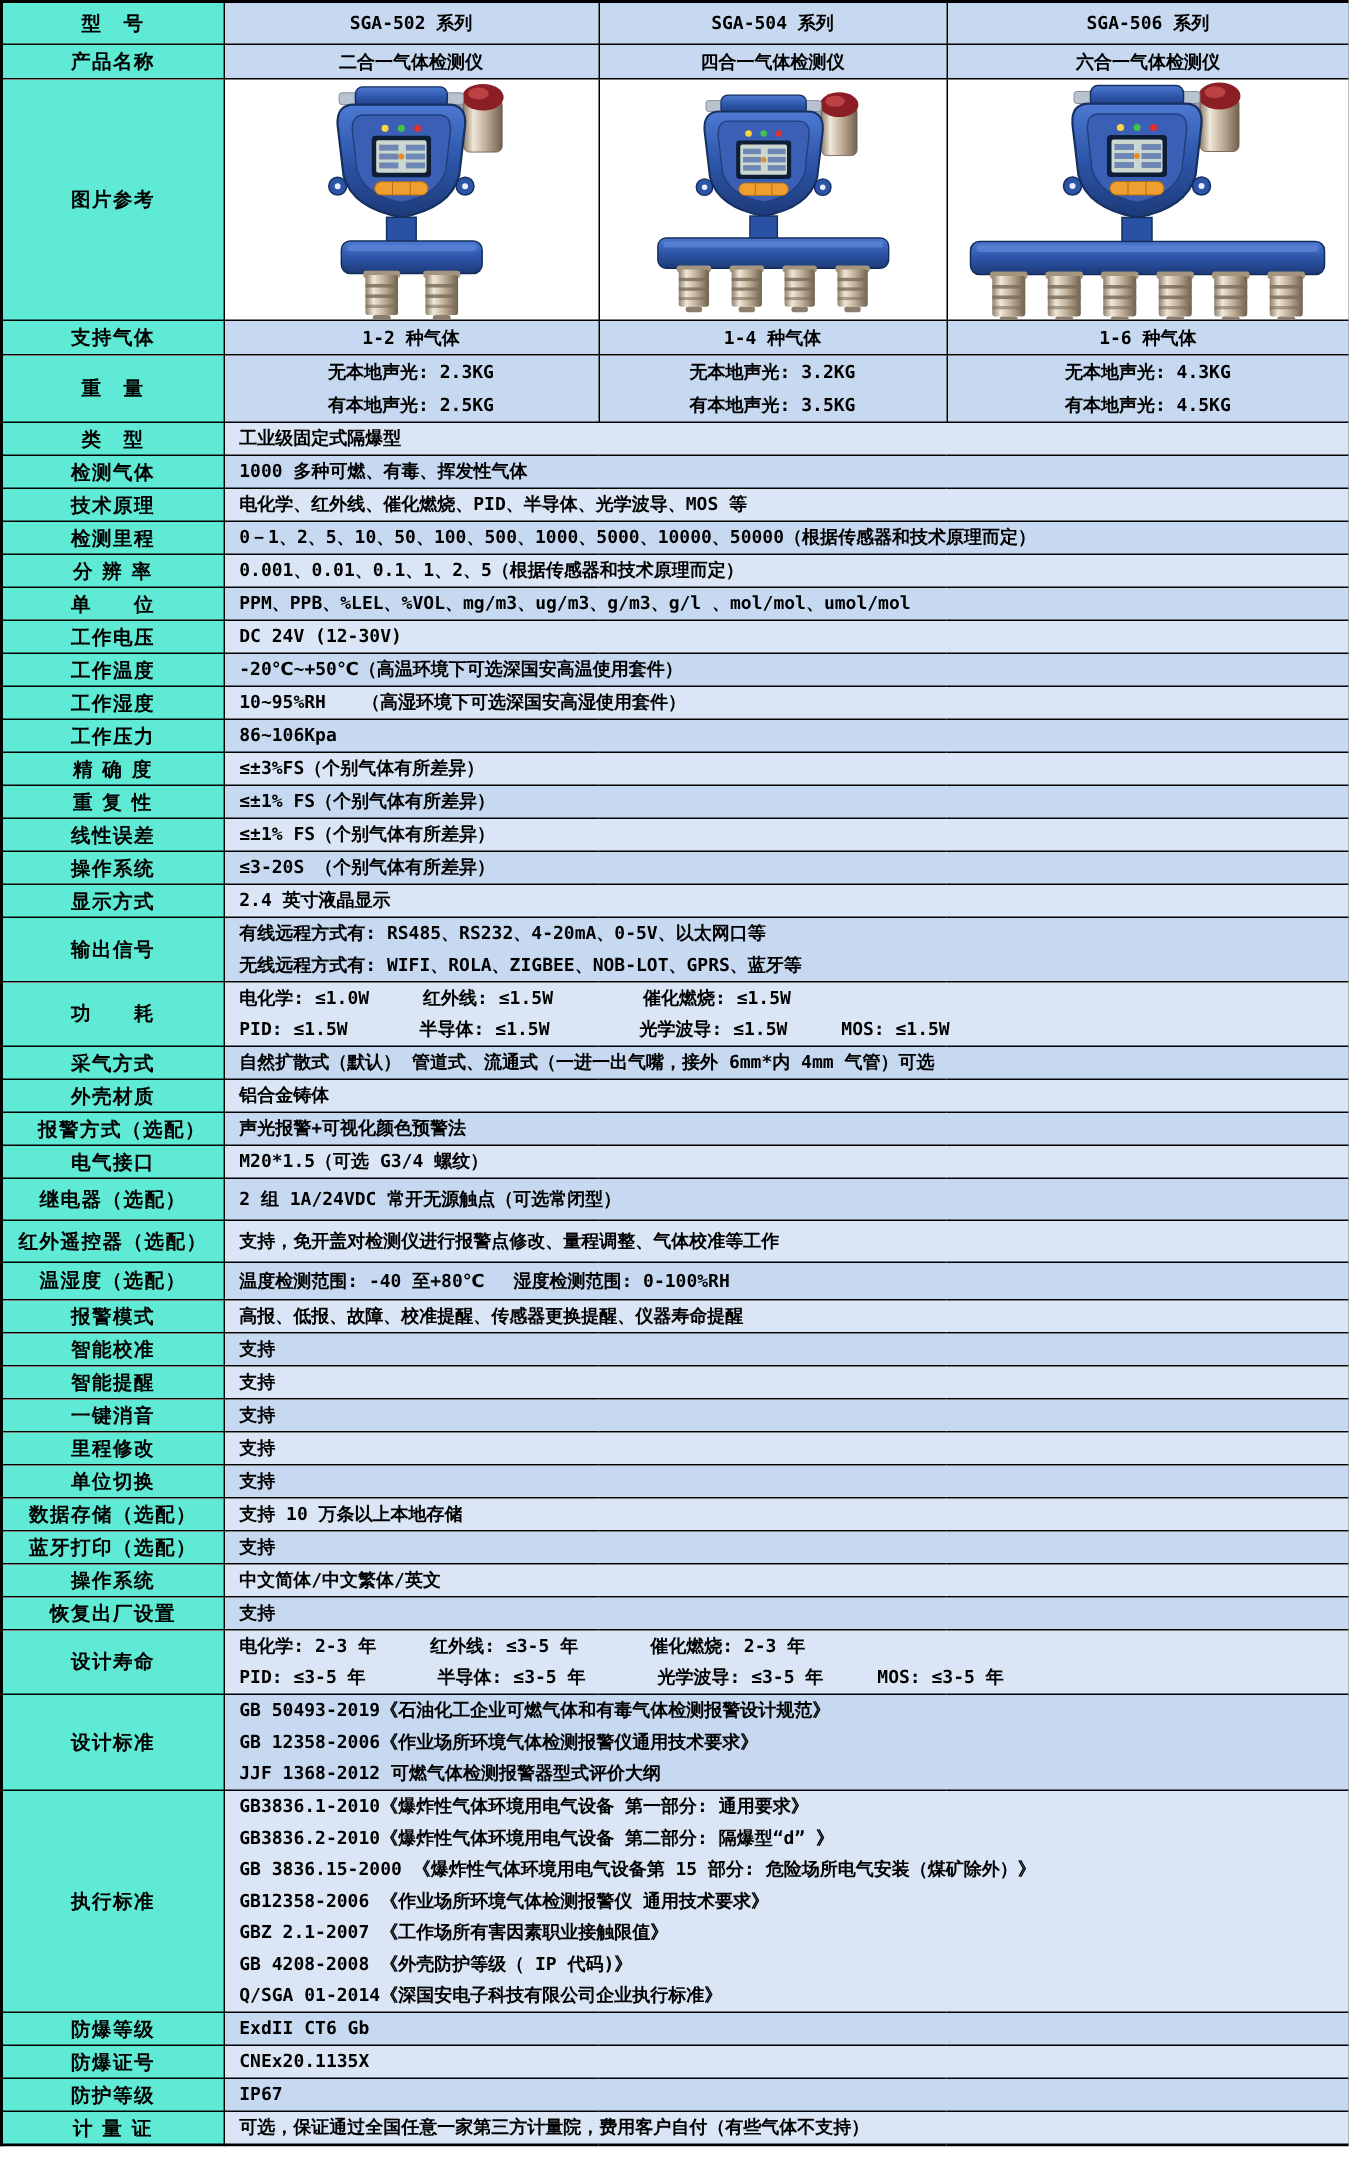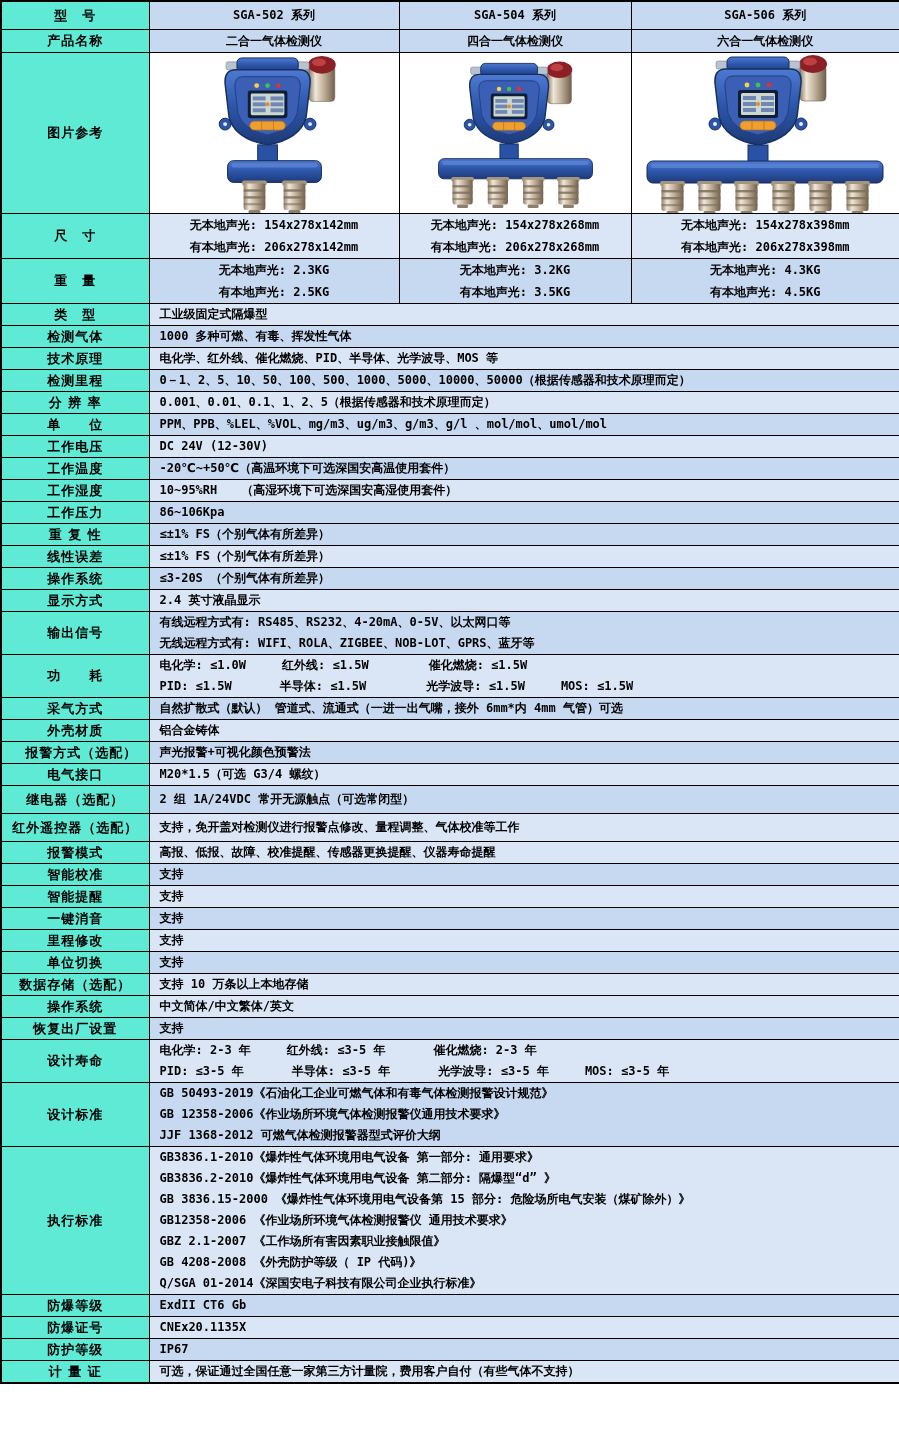--- a/index.html
+++ b/index.html
@@ -266,34 +266,25 @@
                 <rect x="205" y="132" width="25" height="5" rx="2" fill="#a4957f"></rect>
       <rect x="206.5" y="135" width="22" height="27" rx="2" fill="url(#met2)"></rect>
       <rect x="206.5" y="141" width="22" height="2.4" fill="#7d6e5c" opacity=".85"></rect>
       <rect x="206.5" y="148" width="22" height="2.4" fill="#7d6e5c" opacity=".85"></rect>
       <rect x="206.5" y="155" width="22" height="2.2" fill="#7d6e5c" opacity=".6"></rect>
       <rect x="211.5" y="162" width="12" height="4" rx="1.5" fill="#8d7f6e"></rect>
   </svg>
             </div>
           </td>
         </tr>
-        <tr class="b">
-          <td class="label" style="height: 44px;">尺　寸</td>
-          <td class="val c" style="height: 44px;">
-            <div class="ln2">无本地声光: 154x278x142mm</div>
-            <div class="ln2">有本地声光: 206x278x142mm</div>
-          </td>
-          <td class="val c" style="height: 44px;">
-            <div class="ln2">无本地声光: 154x278x268mm</div>
-            <div class="ln2">有本地声光: 206x278x268mm</div>
-          </td>
-          <td class="val c" style="height: 44px;">
-            <div class="ln2">无本地声光: 154x278x398mm</div>
-            <div class="ln2">有本地声光: 206x278x398mm</div>
-          </td>
+        <tr class="a">
+          <td class="label" style="height: 22px;">支持气体</td>
+          <td class="val c" style="height: 22px;">1-2 种气体</td>
+          <td class="val c" style="height: 22px;">1-4 种气体</td>
+          <td class="val c" style="height: 22px;">1-6 种气体</td>
         </tr>
         <tr class="a">
           <td class="label" style="height: 44px;">重　量</td>
           <td class="val c" style="height: 44px;">
             <div class="ln2">无本地声光: 2.3KG</div>
             <div class="ln2">有本地声光: 2.5KG</div>
           </td>
           <td class="val c" style="height: 44px;">
             <div class="ln2">无本地声光: 3.2KG</div>
             <div class="ln2">有本地声光: 3.5KG</div>
@@ -356,20 +347,26 @@
           <td class="val" colspan="3" style="height: 21px;">
             <div class="ln">10~95%RH　　（高湿环境下可选深国安高湿使用套件）</div>
           </td>
         </tr>
         <tr class="a">
           <td class="label" style="height: 21px;">工作压力</td>
           <td class="val" colspan="3" style="height: 21px;">
             <div class="ln">86~106Kpa</div>
           </td>
         </tr>
+        <tr class="b">
+          <td class="label" style="height: 21px;">精 确 度</td>
+          <td class="val" colspan="3" style="height: 21px;">
+            <div class="ln">≤±3%FS（个别气体有所差异）</div>
+          </td>
+        </tr>
         <tr class="a">
           <td class="label" style="height: 21px;">重 复 性</td>
           <td class="val" colspan="3" style="height: 21px;">
             <div class="ln">≤±1% FS（个别气体有所差异）</div>
           </td>
         </tr>
         <tr class="b">
           <td class="label" style="height: 21px;">线性误差</td>
           <td class="val" colspan="3" style="height: 21px;">
             <div class="ln">≤±1% FS（个别气体有所差异）</div>
@@ -430,20 +427,26 @@
           <td class="val" colspan="3" style="height: 27px;">
             <div class="ln">2 组 1A/24VDC 常开无源触点（可选常闭型）</div>
           </td>
         </tr>
         <tr class="b">
           <td class="label" style="height: 27px;">红外遥控器（选配）</td>
           <td class="val" colspan="3" style="height: 27px;">
             <div class="ln">支持，免开盖对检测仪进行报警点修改、量程调整、气体校准等工作</div>
           </td>
         </tr>
+        <tr class="a">
+          <td class="label" style="height: 24px;">温湿度（选配）</td>
+          <td class="val" colspan="3" style="height: 24px;">
+            <div class="ln">温度检测范围: -40 至+80℃　 湿度检测范围: 0-100%RH</div>
+          </td>
+        </tr>
         <tr class="b">
           <td class="label" style="height: 21px;">报警模式</td>
           <td class="val" colspan="3" style="height: 21px;">
             <div class="ln">高报、低报、故障、校准提醒、传感器更换提醒、仪器寿命提醒</div>
           </td>
         </tr>
         <tr class="a">
           <td class="label" style="height: 21px;">智能校准</td>
           <td class="val" colspan="3" style="height: 21px;">
             <div class="ln">支持</div>
@@ -470,20 +473,26 @@
         <tr class="a">
           <td class="label" style="height: 21px;">单位切换</td>
           <td class="val" colspan="3" style="height: 21px;">
             <div class="ln">支持</div>
           </td>
         </tr>
         <tr class="b">
           <td class="label" style="height: 21px;">数据存储（选配）</td>
           <td class="val" colspan="3" style="height: 21px;">
             <div class="ln">支持 10 万条以上本地存储</div>
+          </td>
+        </tr>
+        <tr class="a">
+          <td class="label" style="height: 21px;">蓝牙打印（选配）</td>
+          <td class="val" colspan="3" style="height: 21px;">
+            <div class="ln">支持</div>
           </td>
         </tr>
         <tr class="b">
           <td class="label" style="height: 21px;">操作系统</td>
           <td class="val" colspan="3" style="height: 21px;">
             <div class="ln">中文简体/中文繁体/英文</div>
           </td>
         </tr>
         <tr class="a">
           <td class="label" style="height: 21px;">恢复出厂设置</td>

